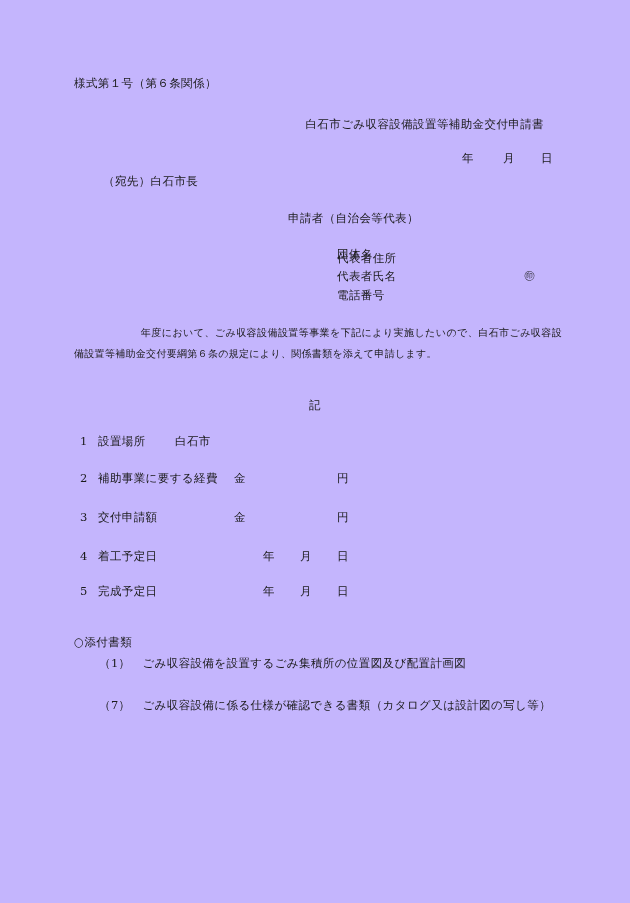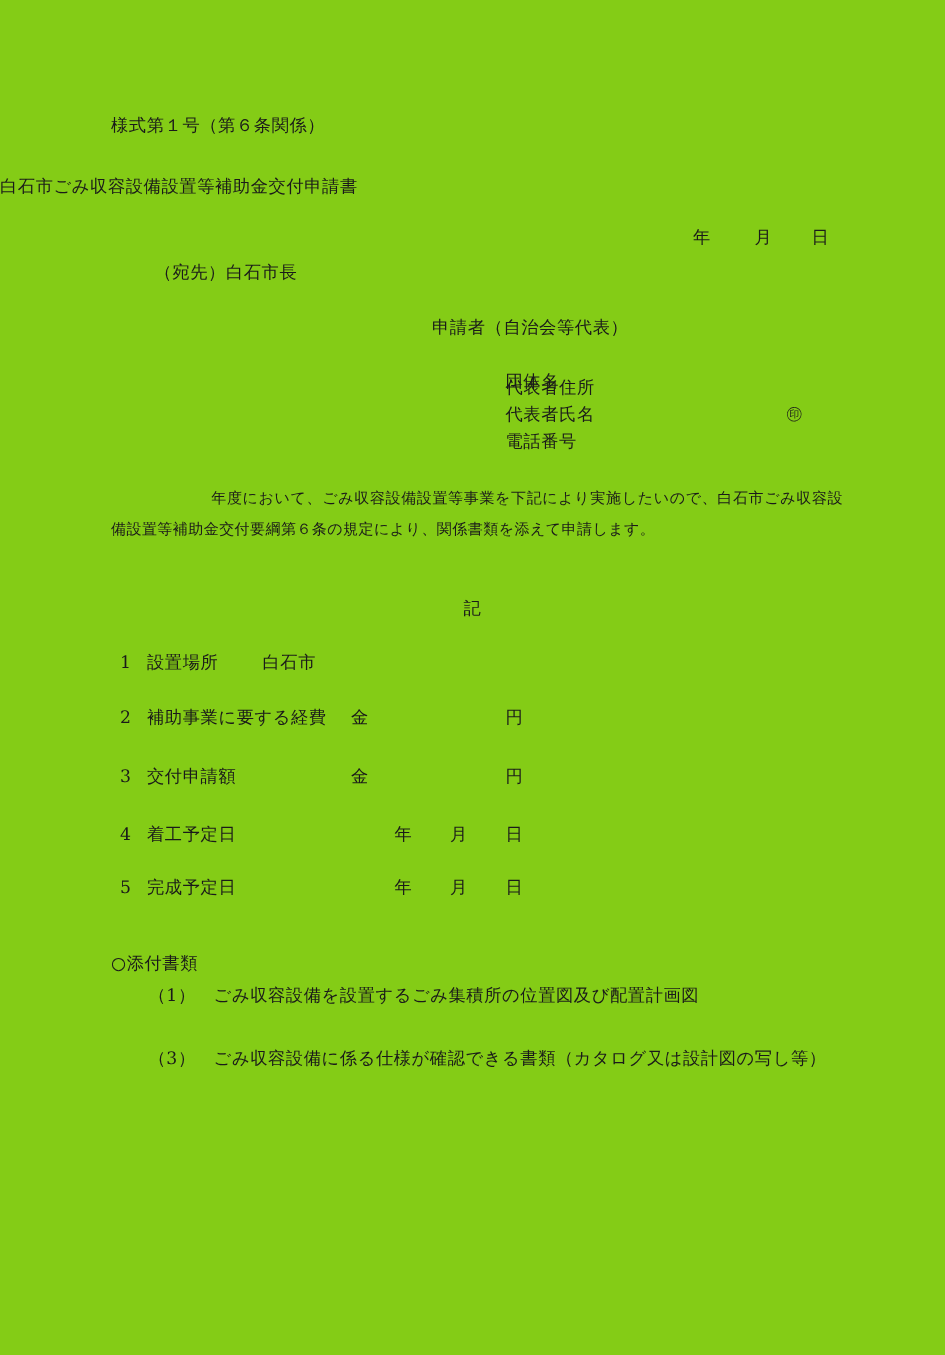--- a/index.html
+++ b/index.html
@@ -8,32 +8,32 @@
     background: #ffffff;
   }
   body {
     font-family: "DejaVu Serif", "Liberation Serif", serif;
     color: #1a1a1a;
   }
   #page {
     position: relative;
     width: 630px;
     height: 903px;
-    background: #84cc16;
+    background: #c4b5fd;
     overflow: hidden;
   }
   .ln {
     position: absolute;
     white-space: pre;
     font-size: 11.5px;
     line-height: 1;
     letter-spacing: 0.4px;
   }
   .form-no      { left: 74px;  top: 78px;  }
-  .doc-title    { left: 0;     top: 119px; width: 528px; text-align: left; }
+  .doc-title    { left: 16px;     top: 119px; width: 528px; text-align: right; }
   .date-y       { left: 462px; top: 153px; }
   .date-m       { left: 503px; top: 153px; }
   .date-d       { left: 541px; top: 153px; }
   .addressee    { left: 103px; top: 176px; }
 
   .app-head     { left: 288px; top: 213px; }
   .app-l1       { left: 337px; top: 249px; text-align: right; }
   .app-l2       { left: 337px; top: 253px; }
   .app-l3       { left: 337px; top: 271px; }
   .seal         { left: 524px; top: 270px; font-size: 11px; }
@@ -121,15 +121,15 @@
   <div class="ln col-d r4">日</div>
 
   <div class="ln num it-num r5">5</div>
   <div class="ln it-label r5">完成予定日</div>
   <div class="ln col-y r5">年</div>
   <div class="ln col-m r5">月</div>
   <div class="ln col-d r5">日</div>
 
   <div class="ln attach-head">○添付書類</div>
   <div class="ln att-1">（1）　ごみ収容設備を設置するごみ集積所の位置図及び配置計画図</div>
-  <div class="ln att-3">（3）　ごみ収容設備に係る仕様が確認できる書類（カタログ又は設計図の写し等）</div>
+  <div class="ln att-3">（7）　ごみ収容設備に係る仕様が確認できる書類（カタログ又は設計図の写し等）</div>
 
 </div>
 
 </body></html>

